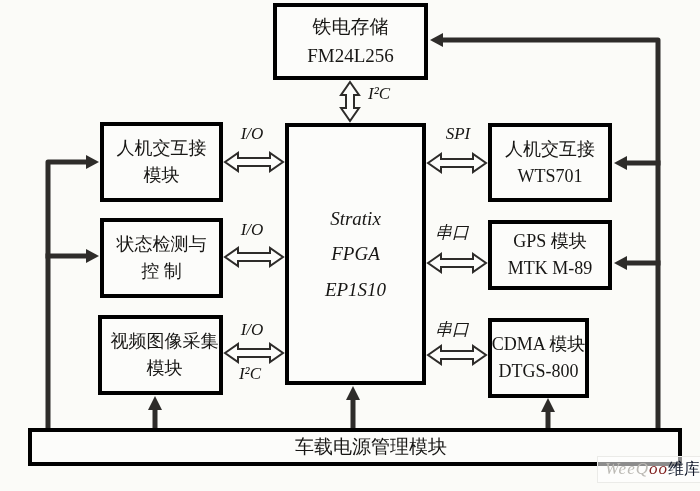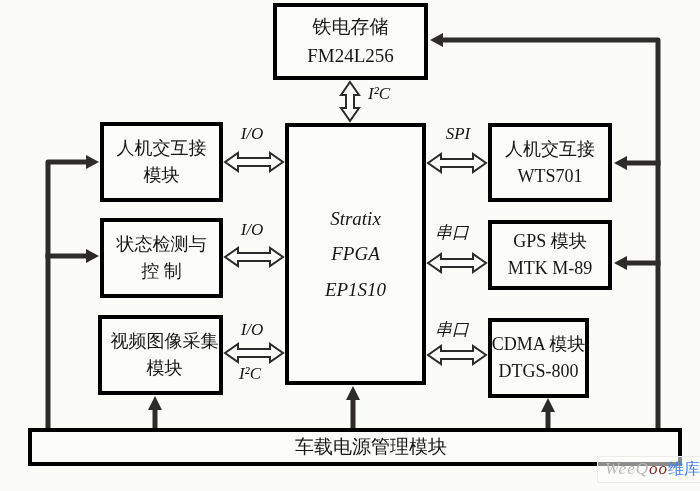--- a/index.html
+++ b/index.html
@@ -9,21 +9,21 @@
   .box{position:absolute;box-sizing:border-box;border:4px solid #000000;background:#fcfcfa;
        display:flex;flex-direction:column;align-items:center;justify-content:center;
        color:#171614;text-align:center;}
   .box .ln{line-height:1.5;white-space:nowrap;}
   .fpga .ln{line-height:1.85;font-style:italic;}
   .buslabel{position:absolute;color:#171614;font-size:17px;text-align:center;white-space:nowrap;font-style:italic;}
   .watermark{position:absolute;left:597px;top:456px;padding:2px 7px;border:1px solid #ebebe8;
              background:rgba(255,255,255,0.55);font-size:17px;white-space:nowrap;}
   .wm-gray{font-style:italic;color:#bcbab5;letter-spacing:1px;}
   .wm-accent{font-style:italic;color:#7f1d1d;letter-spacing:1px;}
-  .wm-cjk{color:#3b82f6;font-size:16px;}
+  .wm-cjk{color:#0f172a;font-size:16px;}
 </style>
 </head>
 <body>
 
 <div class="canvas">
 
   <svg class="wires" width="700" height="491" viewBox="0 0 700 491">
 
     <g stroke="#2e2c2a" stroke-width="5" fill="none" stroke-linejoin="round" stroke-linecap="square">
       <path d="M87 162 H48 V428"></path>

